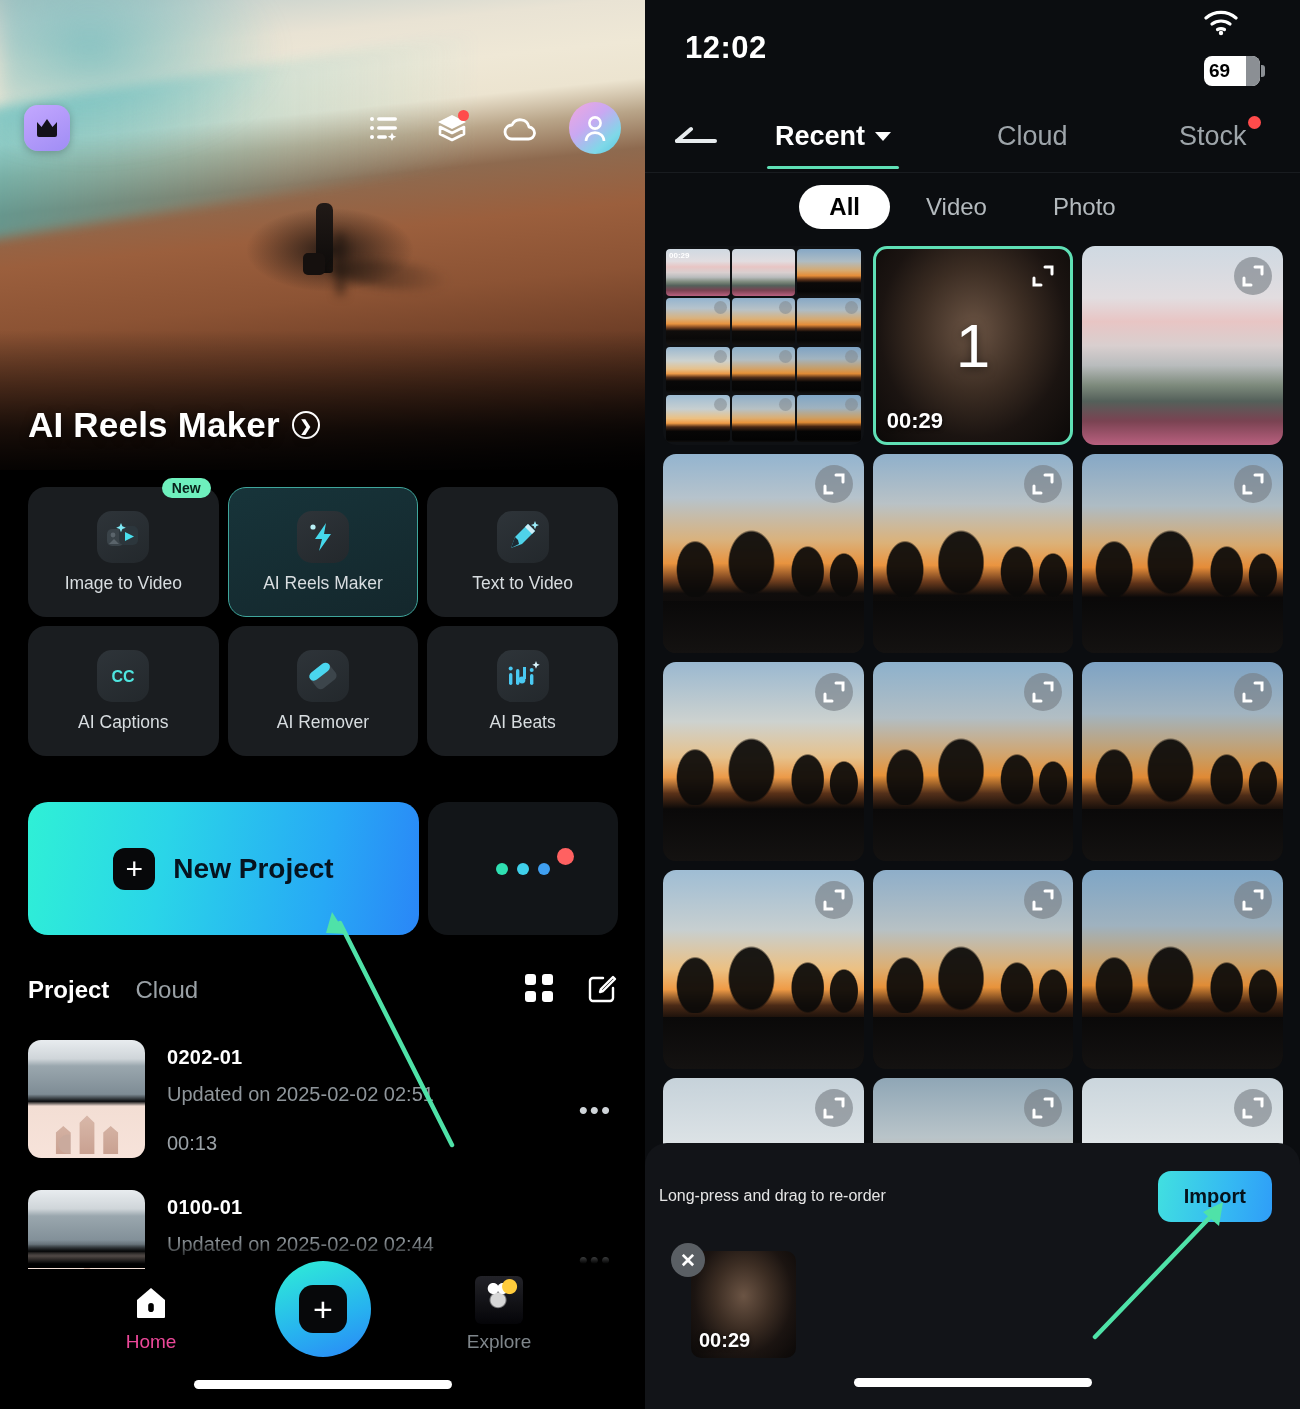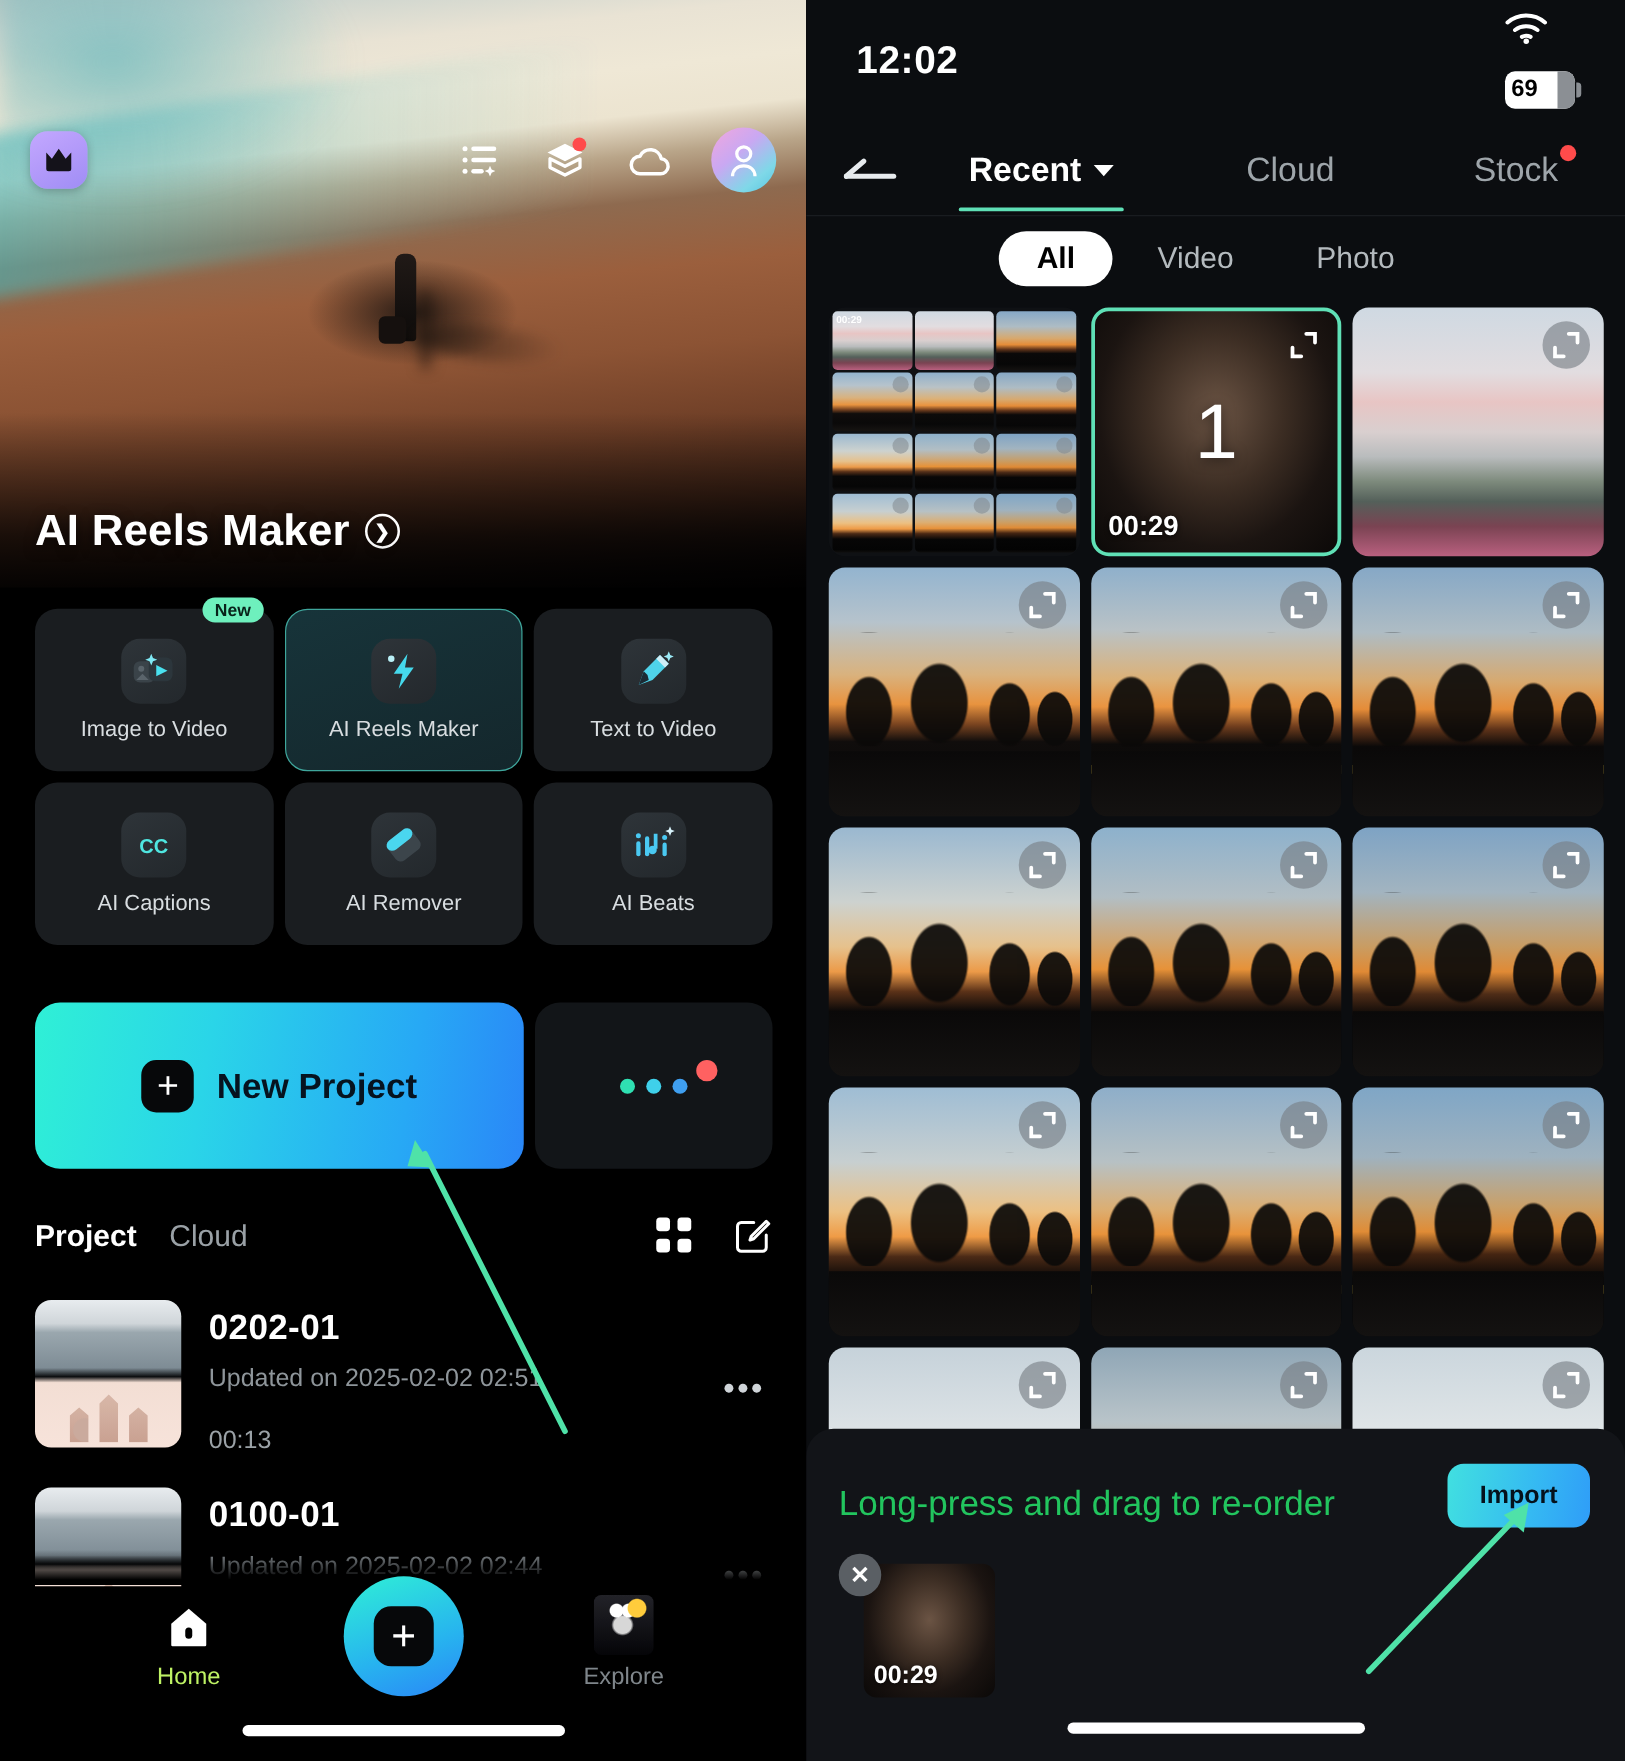--- a/index.html
+++ b/index.html
@@ -163,39 +163,39 @@
   }
   .pthumb:after{
     content:""; position:absolute; left:22px; bottom:4px; width:74px; height:40px;
     background:
       radial-gradient(circle at 18px 30px, #c8a79a 0 9px, transparent 10px),
       linear-gradient(180deg,#d7b6a8,#c79e8e);
     clip-path: polygon(8% 100%,8% 46%,18% 30%,28% 46%,28% 100%, 40% 100%, 40% 22%, 50% 4%, 60% 22%, 60% 100%, 72% 100%, 72% 46%, 82% 30%, 92% 46%, 92% 100%);
     opacity:.95;
   }
   .pinfo{ padding-top:6px; }
-  .pname{ color:#fff; font-size:28px; font-weight:700; letter-spacing:.3px; }
+  .pname{ color:#fff; font-size:20px; font-weight:700; letter-spacing:.3px; }
   .pmeta{ color:#8e959a; font-size:20px; margin-top:14px; }
   .pdur{ color:#9aa1a6; font-size:20px; margin-top:26px; }
   .pmore{ position:absolute; right:6px; top:60px; color:#cfd4d8; font-size:26px; letter-spacing:2px; }
 
   .listfade{
     position:absolute; left:0; top:1240px; width:645px; height:28px;
     background: linear-gradient(180deg, rgba(0,0,0,0), #000 85%);
   }
 
   .tabbar{
     position:absolute; left:0; bottom:0; width:645px; height:140px;
     background:#000;
   }
   .tb-item{ position:absolute; bottom:56px; width:110px; text-align:center; }
   .tb-home{ left:96px; }
   .tb-exp{ left:444px; }
   .tb-label{ font-size:19px; margin-top:7px; }
-  .tb-home .tb-label{ color:#bef264; }
+  .tb-home .tb-label{ color:#ec4899; }
   .tb-exp .tb-label{ color:#7f868b; }
   .tb-fab{
     position:absolute; left:275px; bottom:52px; width:96px; height:96px; border-radius:50%;
     background: linear-gradient(160deg,#2ff0d6,#27b3ef 60%,#2a86f7);
     display:flex; align-items:center; justify-content:center;
   }
   .tb-fab .plus-sq{ width:48px; height:48px; border-radius:14px; font-size:34px; }
   .venom{
     width:48px; height:48px; margin:0 auto; border-radius:6px;
     background:
@@ -334,21 +334,21 @@
   .mini .mexp{
     position:absolute; top:3px; right:3px; width:13px; height:13px; border-radius:50%;
     background:rgba(130,136,142,.55);
   }
   .mini .mdur{ position:absolute; left:3px; top:2px; color:#fff; font-size:8px; font-weight:700; }
 
   .bottomsheet{
     position:absolute; left:0; bottom:0; width:655px; height:266px;
     background:#121418; border-radius:22px 22px 0 0;
   }
-  .bs-hint{ position:absolute; left:26px; top:44px; color:#22c55e; font-size:28px; }
+  .bs-hint{ position:absolute; left:14px; top:44px; color:#e5e5e5; font-size:16px; }
   .bs-import{
     position:absolute; right:28px; top:28px;
     padding:14px 26px; border-radius:13px;
     background:linear-gradient(100deg,#41e0e0,#35b9f2 60%,#2f9df8);
     color:#05121c; font-size:20px; font-weight:700;
   }
   .bs-chip{
     position:absolute; left:46px; top:108px; width:105px; height:107px;
     border-radius:10px; overflow:hidden;
   }

